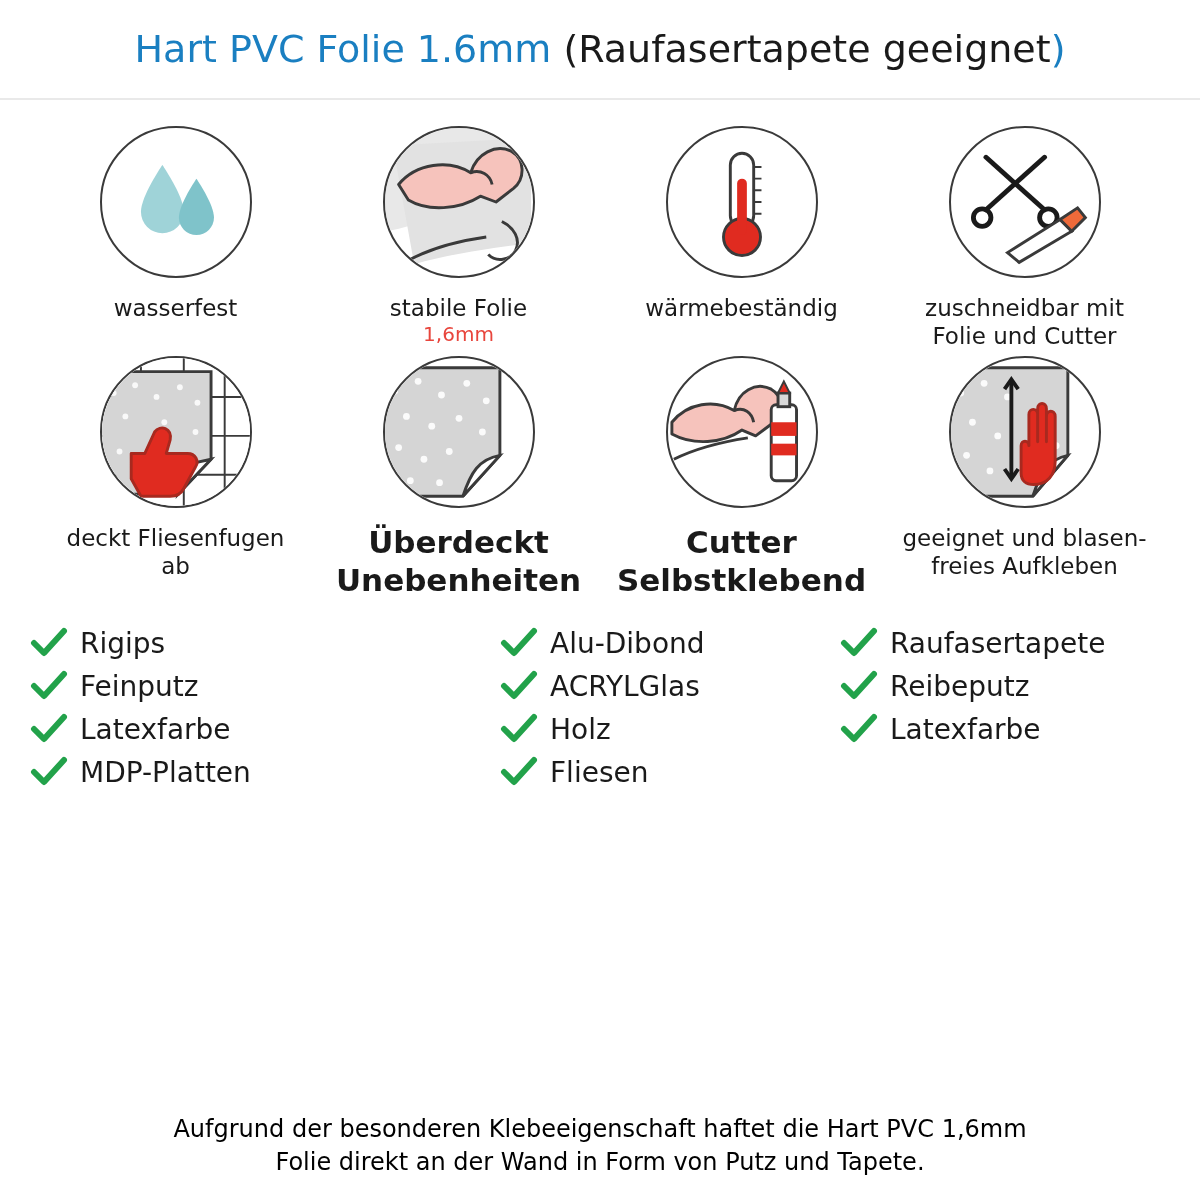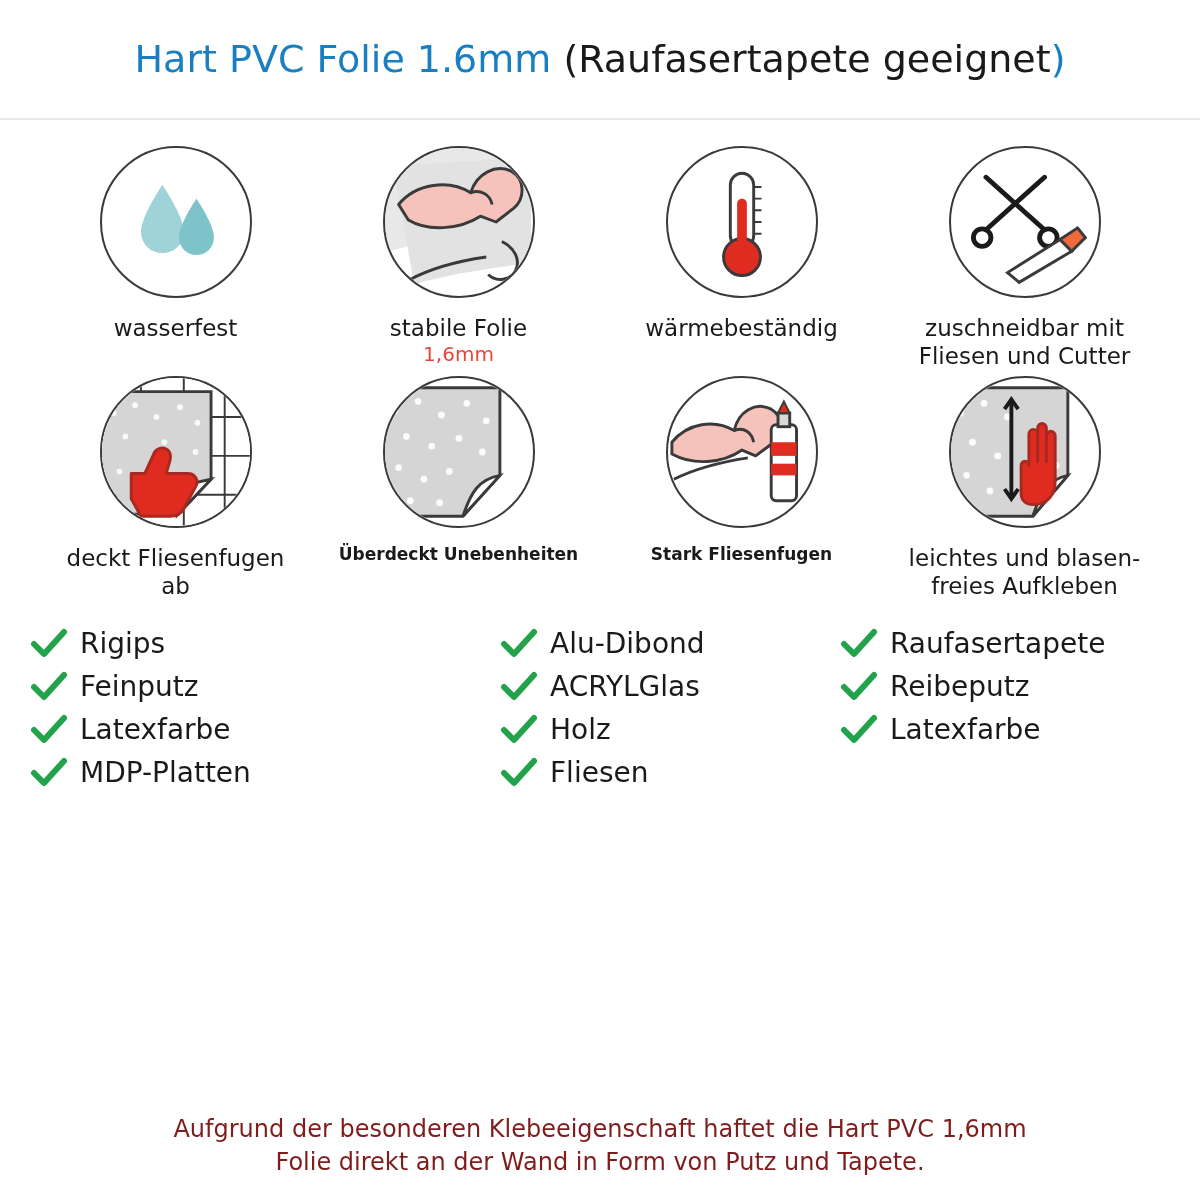--- a/index.html
+++ b/index.html
@@ -10,21 +10,21 @@
     font-family: "DejaVu Sans", sans-serif;
   }
   .page {
     position: relative;
     width: 1200px; height: 1200px;
     overflow: hidden;
   }
 
   
   .header {
-    height: 120px;
+    height: 100px;
     display: flex;
     align-items: center;
     justify-content: center;
     border-bottom: 2px solid #e9e9e9;
   }
   .header-title {
     font-size: 38px;
     color: #1a7fc1;
     white-space: nowrap;
   }
@@ -53,21 +53,21 @@
   }
   .circle svg { display: block; width: 100%; height: 100%; }
   .feature-label {
     margin-top: 16px;
     text-align: center;
     font-size: 23px;
     color: #1a1a1a;
     line-height: 1.22;
     max-width: 250px;
   }
-  .feature-label.bold { font-weight: bold; font-size: 17px; }
+  .feature-label.bold { font-weight: bold; font-size: 31px; }
   .sub-red {
     display: block;
     color: #e8453c;
     font-size: 20px;
   }
 
   
   .section-title-wrap {
     margin-top: 34px;
     padding-bottom: 18px;
@@ -98,21 +98,21 @@
     margin-right: 12px;
     flex: none;
   }
   .check-icon svg { display: block; }
 
   
   .footer {
     position: absolute;
     left: 0; right: 0; bottom: 22px;
     text-align: center;
-    color: #7f1d1d;
+    color: #000000;
     font-size: 24px;
     line-height: 1.35;
     padding: 0 60px;
   }
 </style>
 </head>
 <body>
 
 <div class="page">
 
@@ -183,21 +183,21 @@
             <circle cx="32" cy="92" r="9"></circle>
             <circle cx="100" cy="92" r="9"></circle>
           </g>
           <g transform="translate(0,10)">
             <path d="M58 118 L112 84 L124 96 L70 128 Z" fill="#ffffff" stroke="#3a3a3a" stroke-width="3"></path>
             <path d="M112 84 L130 72 L138 82 L124 96 Z" fill="#ee6a3a" stroke="#3a3a3a" stroke-width="3"></path>
           </g>
         </svg>
       </div>
       <div class="feature-label">
-        <span>zuschneidbar mit Fliesen und Cutter</span>
+        <span>zuschneidbar mit Folie und Cutter</span>
       </div>
     </div>
 
     <div class="feature">
       <div class="circle">
         <svg viewBox="0 0 152 152">
           <rect x="0" y="0" width="152" height="152" fill="#ffffff"></rect>
           <g stroke="#3a3a3a" stroke-width="2">
             <line x1="0" y1="40" x2="152" y2="40"></line>
             <line x1="0" y1="80" x2="152" y2="80"></line>
@@ -266,21 +266,21 @@
           <g transform="translate(96,26)">
             <rect x="10" y="22" width="26" height="78" rx="5" fill="#ffffff" stroke="#3a3a3a" stroke-width="3"></rect>
             <rect x="10" y="40" width="26" height="14" fill="#e02b20"></rect>
             <rect x="10" y="62" width="26" height="12" fill="#e02b20"></rect>
             <rect x="17" y="10" width="12" height="14" fill="#d9d9d9" stroke="#3a3a3a" stroke-width="3"></rect>
             <path d="M17 10 L23 -2 L29 10 Z" fill="#e02b20" stroke="#3a3a3a" stroke-width="2"></path>
           </g>
         </svg>
       </div>
       <div class="feature-label bold">
-        <span>Stark Fliesenfugen</span>
+        <span>Cutter Selbstklebend</span>
       </div>
     </div>
 
     <div class="feature">
       <div class="circle">
         <svg viewBox="0 0 152 152">
           <path d="M-6 10 H120 V100 L84 142 H-6 Z" fill="#d5d5d5" stroke="#3a3a3a" stroke-width="3"></path>
           <path d="M120 100 L84 142 C92 118 100 104 120 100 Z" fill="#ffffff" stroke="#3a3a3a" stroke-width="3"></path>
           <g fill="#ffffff" opacity="0.9">
             <circle cx="10" cy="36" r="3.5"></circle>
@@ -295,21 +295,21 @@
           </g>
           <g stroke="#1a1a1a" stroke-width="4" fill="none">
             <line x1="62" y1="24" x2="62" y2="122"></line>
             <path d="M55 32 L62 22 L69 32"></path>
             <path d="M55 114 L62 124 L69 114"></path>
           </g>
           <path d="M72 118 v-28 c0 -6 8 -6 8 0 v-32 c0 -7 9 -7 9 0 v28 v-34 c0 -7 9 -7 9 0 v34 v-26 c0 -7 9 -7 9 0 v46 c0 14 -8 24 -22 24 c-8 0 -13 -4 -13 -12 z" fill="#e02b20" stroke="#a8291f" stroke-width="3" stroke-linejoin="round"></path>
         </svg>
       </div>
       <div class="feature-label">
-        <span>leichtes und blasen-freies Aufkleben</span>
+        <span>geeignet und blasen-freies Aufkleben</span>
       </div>
     </div>
 
   </div>
 
 
   <div class="checklist">
 
     <div class="check-col">
       <div class="check-item">

